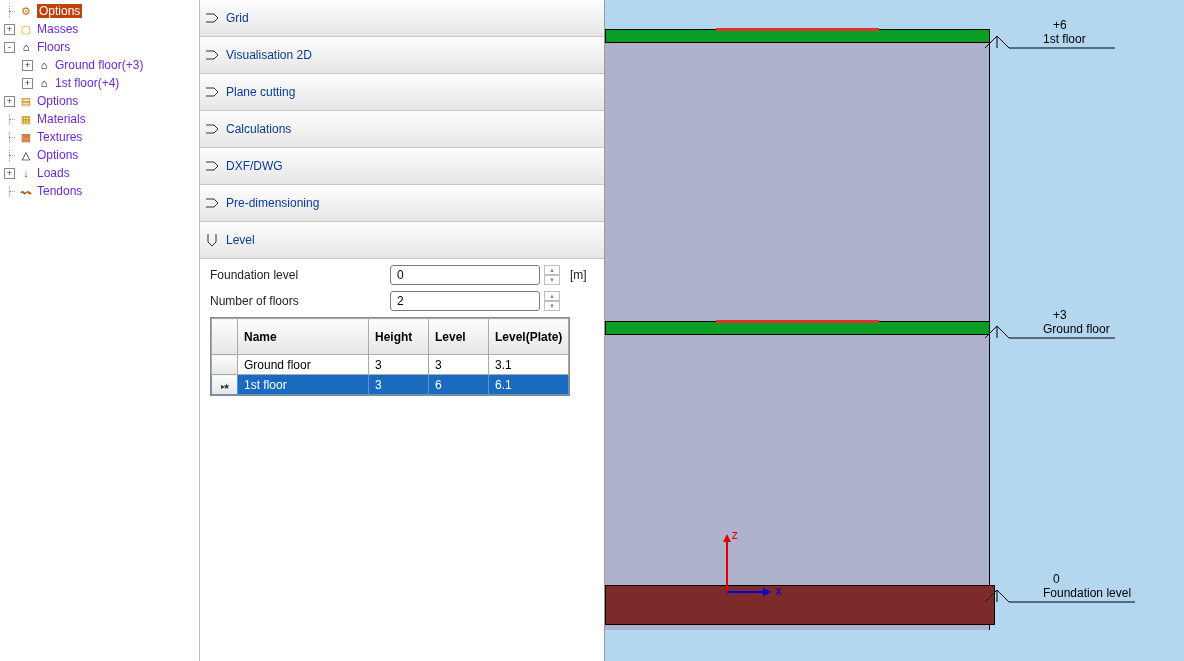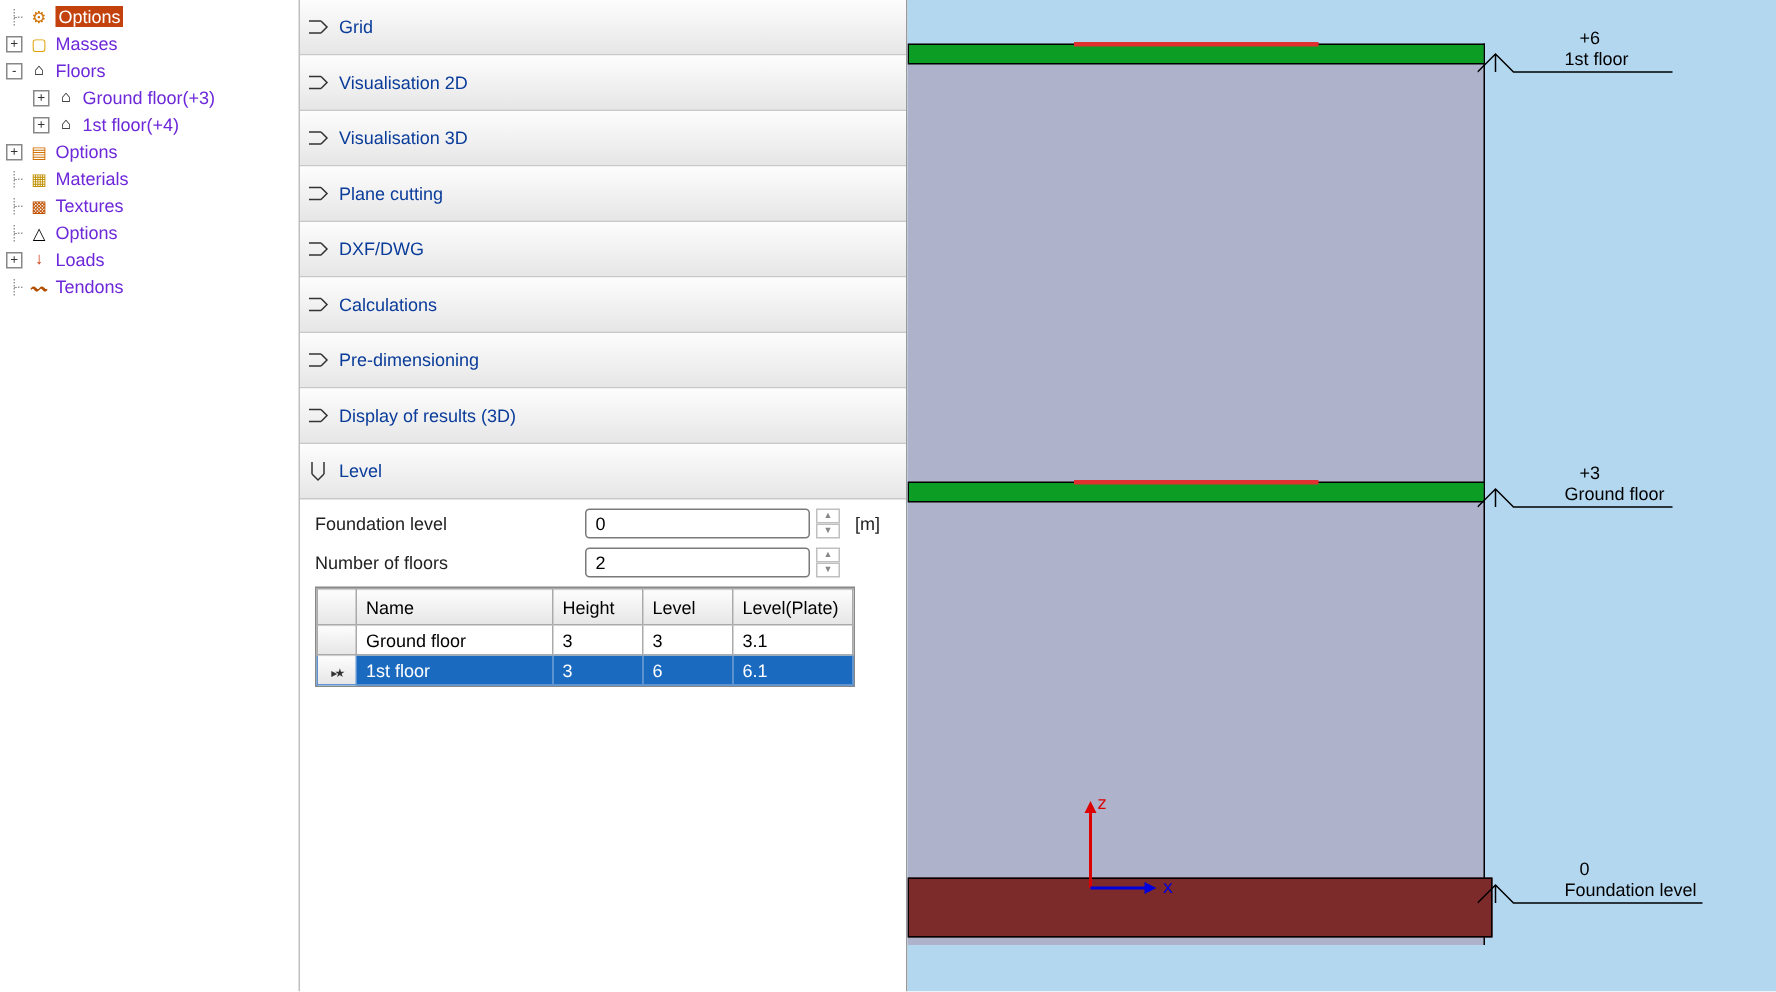--- a/index.html
+++ b/index.html
@@ -29,21 +29,21 @@
   .level-body { padding: 6px 10px 8px 10px; }
   .frow { display: flex; align-items: center; margin-bottom: 6px; }
   .frow .flabel { width: 180px; color: #222; }
   .frow input { width: 150px; height: 20px; border: 1px solid #7a7a7a; border-radius: 3px; padding: 0 6px; }
   .spin { width: 16px; height: 20px; display: flex; flex-direction: column; margin-left: 4px; }
   .spin div { flex: 1; border: 1px solid #bfbfbf; background: #fff; font-size: 6px; text-align: center; line-height: 8px; color: #888; }
   .unit { margin-left: 10px; color: #222; }
 
   .grid { border: 1px solid #888; width: 360px; }
   .grid table { border-collapse: collapse; width: 100%; }
-  .grid th { background: linear-gradient(#fdfdfd,#e6e6e6); border: 1px solid #aaa; height: 24px; font-weight: normal; text-align: left; padding-left: 6px; }
+  .grid th { background: linear-gradient(#fdfdfd,#e6e6e6); border: 1px solid #aaa; height: 36px; font-weight: bold; text-align: left; padding-left: 6px; }
   .grid td { border: 1px solid #aaa; height: 20px; padding-left: 6px; }
   .grid th.rowh, .grid td.rowh { width: 26px; background: linear-gradient(#fdfdfd,#e6e6e6); text-align: center; padding: 0; }
   .grid tr.selrow td { background: #1a6ac0; color: #fff; border-color: #5e93cf; }
   .grid tr.selrow td.rowh { background: linear-gradient(#fdfdfd,#e6e6e6); color: #333; }
   .grid .rowmark { font-size: 8px; letter-spacing: -2px; }
 
   
   .view { flex: 1; height: 100%; background: #b4d7f0; position: relative; overflow: hidden; }
   .wall { position: absolute; left: 0px; top: 29px; width: 385px; height: 601px; background: #aeb2ca; border-right: 1px solid #000; }
   .beam { position: absolute; left: 0px; height: 14px; background: #fff; border: 1px solid #000; }
@@ -135,61 +135,45 @@
         </svg>
       </span>
     <span class="t">Visualisation 2D</span>
   </div>
   <div class="opt-row">
     <span class="arrow">
         <svg width="14" height="10">
           <path d="M1 1 H9 M1 9 H9 M9 1 L13 5 L9 9" fill="none" stroke="#333" stroke-width="1"></path>
         </svg>
       </span>
-    <span class="t">Visualisation 3D</span>
-  </div>
-  <div class="opt-row">
-    <span class="arrow">
-        <svg width="14" height="10">
-          <path d="M1 1 H9 M1 9 H9 M9 1 L13 5 L9 9" fill="none" stroke="#333" stroke-width="1"></path>
-        </svg>
-      </span>
     <span class="t">Plane cutting</span>
   </div>
   <div class="opt-row">
     <span class="arrow">
         <svg width="14" height="10">
           <path d="M1 1 H9 M1 9 H9 M9 1 L13 5 L9 9" fill="none" stroke="#333" stroke-width="1"></path>
         </svg>
       </span>
+    <span class="t">Calculations</span>
+  </div>
+  <div class="opt-row">
+    <span class="arrow">
+        <svg width="14" height="10">
+          <path d="M1 1 H9 M1 9 H9 M9 1 L13 5 L9 9" fill="none" stroke="#333" stroke-width="1"></path>
+        </svg>
+      </span>
     <span class="t">DXF/DWG</span>
   </div>
   <div class="opt-row">
     <span class="arrow">
         <svg width="14" height="10">
           <path d="M1 1 H9 M1 9 H9 M9 1 L13 5 L9 9" fill="none" stroke="#333" stroke-width="1"></path>
         </svg>
       </span>
-    <span class="t">Calculations</span>
-  </div>
-  <div class="opt-row">
-    <span class="arrow">
-        <svg width="14" height="10">
-          <path d="M1 1 H9 M1 9 H9 M9 1 L13 5 L9 9" fill="none" stroke="#333" stroke-width="1"></path>
-        </svg>
-      </span>
     <span class="t">Pre-dimensioning</span>
-  </div>
-  <div class="opt-row">
-    <span class="arrow">
-        <svg width="14" height="10">
-          <path d="M1 1 H9 M1 9 H9 M9 1 L13 5 L9 9" fill="none" stroke="#333" stroke-width="1"></path>
-        </svg>
-      </span>
-    <span class="t">Display of results (3D)</span>
   </div>
   <div class="opt-row open">
     <span class="arrow">
         <svg width="10" height="14">
           <path d="M1 1 V9 M9 1 V9 M1 9 L5 13 L9 9" fill="none" stroke="#333" stroke-width="1"></path>
         </svg>
       </span>
     <span class="t">Level</span>
   </div>
 

